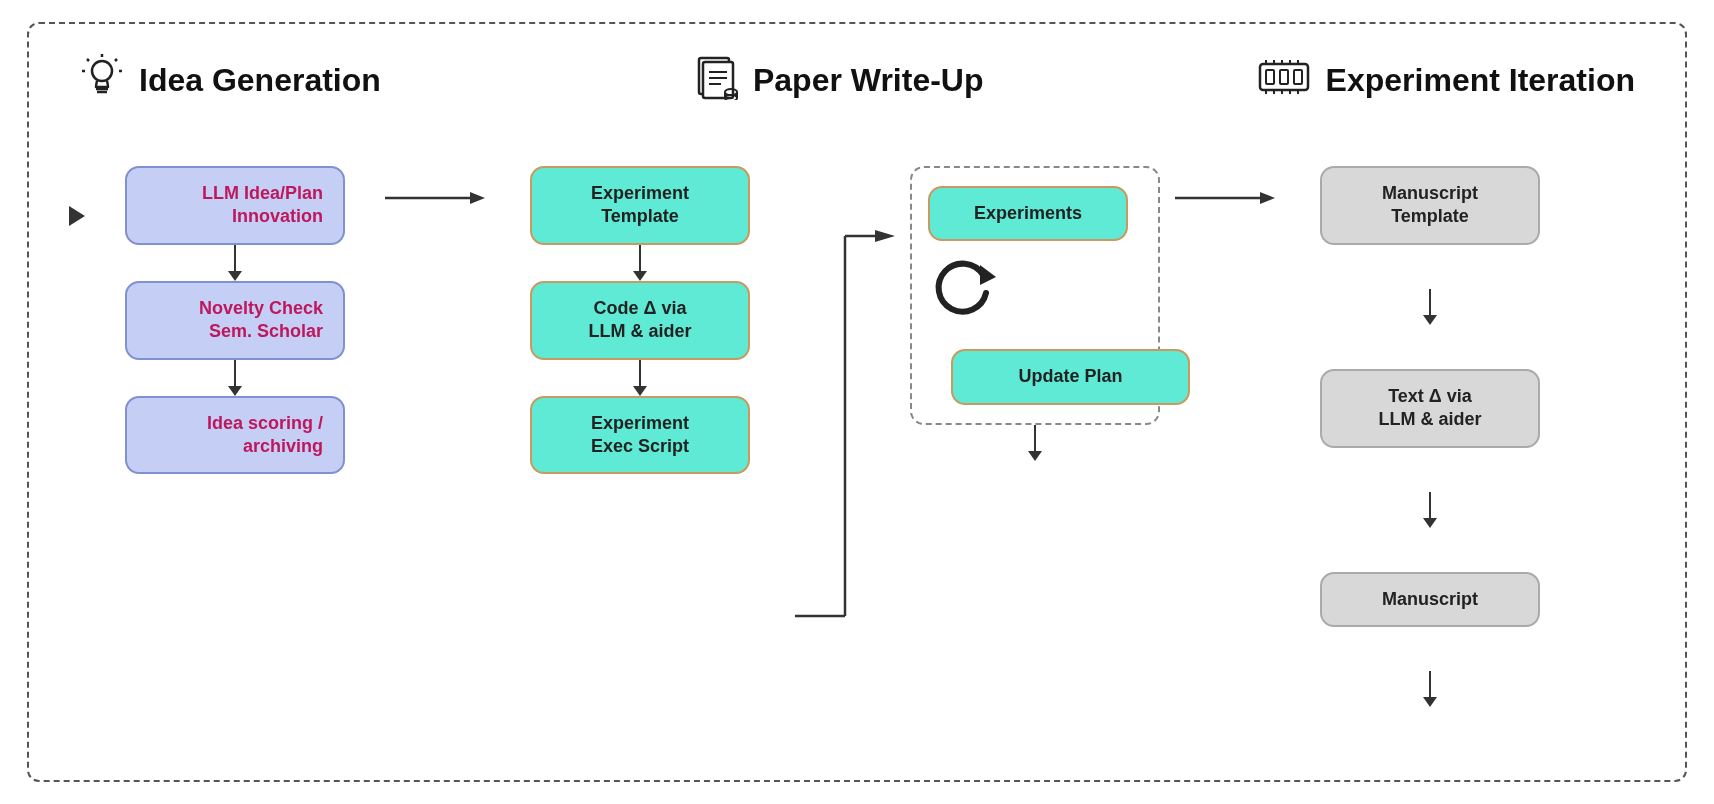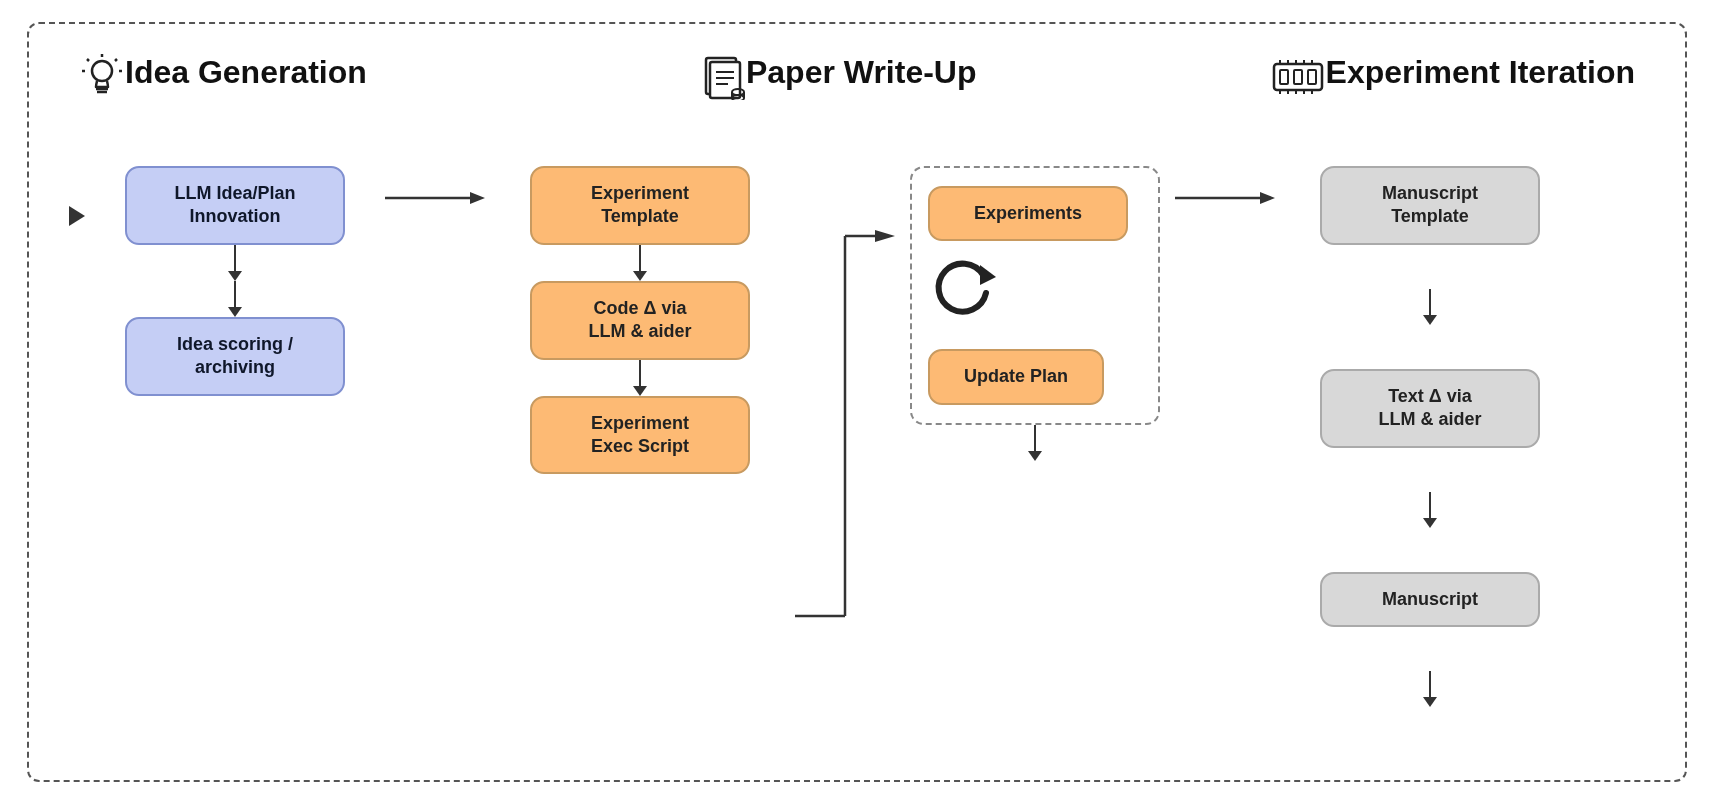--- a/index.html
+++ b/index.html
@@ -24,21 +24,22 @@
 
     
     .section-headers {
       display: flex;
       justify-content: space-between;
       margin-bottom: 30px;
       padding: 0 10px;
     }
     .section-header {
       display: flex;
-      align-items: flex-start;
+      align-items: center;
+      gap: 14px;
     }
     .section-header-title {
       font-size: 32px;
       font-weight: 900;
       color: #111;
     }
     .section-icon {
       font-size: 38px;
       line-height: 1;
     }
@@ -70,24 +71,25 @@
       text-align: center;
       font-size: 18px;
       font-weight: 600;
       line-height: 1.3;
       width: 220px;
     }
 
     .node-blue {
       background: #c5cef5;
       border: 2px solid #8090d0;
-      color: #0f172a;
+      color: #be185d;
+      text-align: right;
     }
     .node-orange {
-      background: #fdba74;
+      background: #5eead4;
       border: 2px solid #c89a60;
       color: #222;
     }
     .node-gray {
       background: #d8d8d8;
       border: 2px solid #aaa;
       color: #222;
     }
     .node-green {
       background: #c8dab8;
@@ -200,20 +202,21 @@
 
     <div style="display:flex; align-items:flex-start; margin-top:50px; margin-right:0;">
       <div style="display:flex; align-items:center; height:60px;">
         <div style="width:0; height:0; border-top:10px solid transparent; border-bottom:10px solid transparent; border-left:16px solid #333; margin-top:0;"></div>
       </div>
     </div>
 
     <div class="col col-idea" style="padding-top:30px;">
       <div class="node node-blue">LLM Idea/Plan<br>Innovation</div>
       <div class="arrow-down"></div>
+      <div class="node node-blue">Novelty Check<br>Sem. Scholar</div>
       <div class="arrow-down"></div>
       <div class="node node-blue">Idea scoring /<br>archiving</div>
     </div>
 
     <div style="display:flex; align-items:center; align-self:flex-start; margin-top:52px; width:100px; flex-shrink:0;">
       <svg width="100" height="20" viewBox="0 0 100 20">
         <line x1="0" y1="10" x2="85" y2="10" stroke="#333" stroke-width="2.5"></line>
         <polygon points="85,4 100,10 85,16" fill="#333"></polygon>
       </svg>
     </div>
@@ -240,21 +243,21 @@
 
       <div class="iteration-box">
         <div class="node node-orange" style="width:200px;">Experiments</div>
 
         <div style="font-size:64px; color:#222; line-height:1; margin:4px 0;">
           <svg width="70" height="70" viewBox="0 0 70 70" fill="none" xmlns="http://www.w3.org/2000/svg">
             <path d="M55 20 A24 24 0 1 0 58 38" stroke="#222" stroke-width="6" fill="none" stroke-linecap="round"></path>
             <polygon points="52,10 68,22 52,30" fill="#222"></polygon>
           </svg>
         </div>
-        <div class="node node-orange" style="width:176px;">Update Plan</div>
+        <div class="node node-orange" style="width:239px;margin-left:23px;">Update Plan</div>
       </div>
 
       <div class="arrow-down" style="height:44px;"></div>
 
     </div>
 
     <div style="display:flex; align-items:flex-start; align-self:flex-start; margin-top:52px; width:100px; flex-shrink:0;">
       <svg width="100" height="20" viewBox="0 0 100 20">
         <line x1="0" y1="10" x2="85" y2="10" stroke="#333" stroke-width="2.5"></line>
         <polygon points="85,4 100,10 85,16" fill="#333"></polygon>

